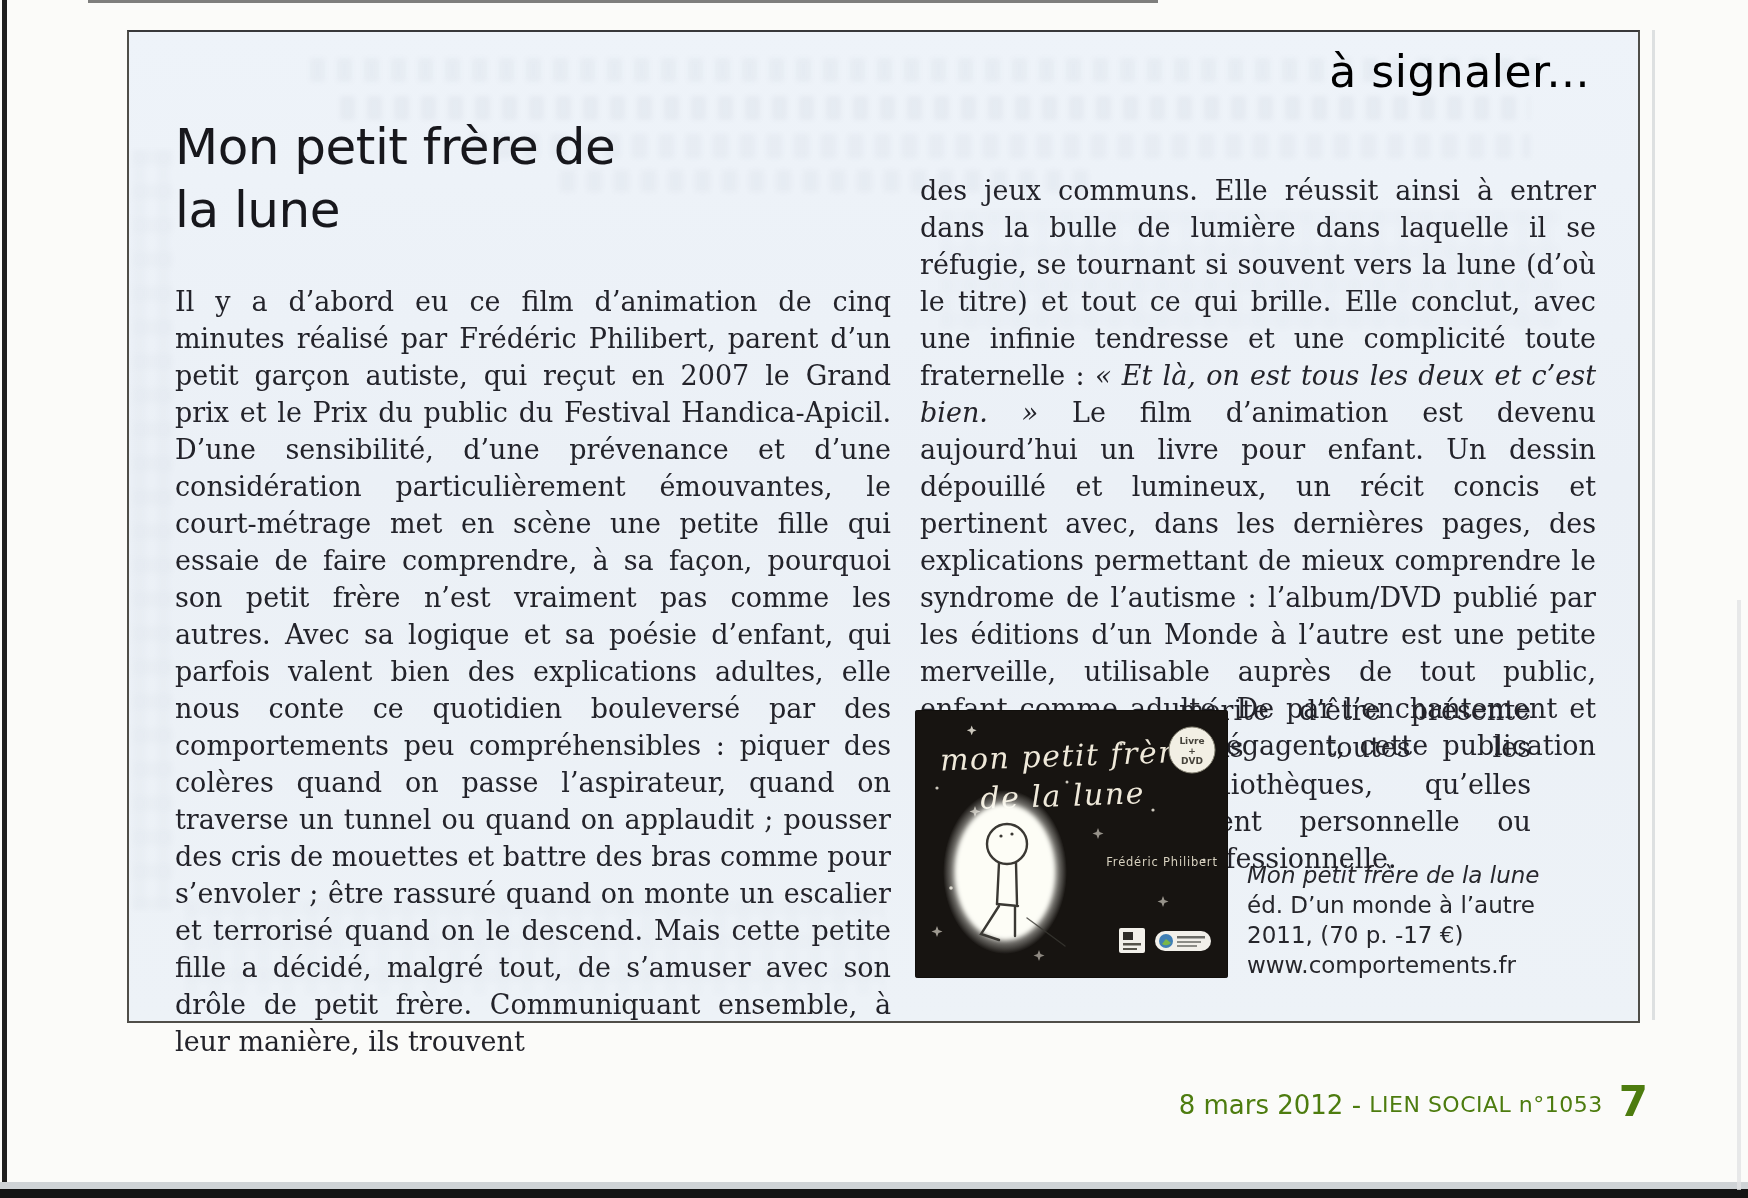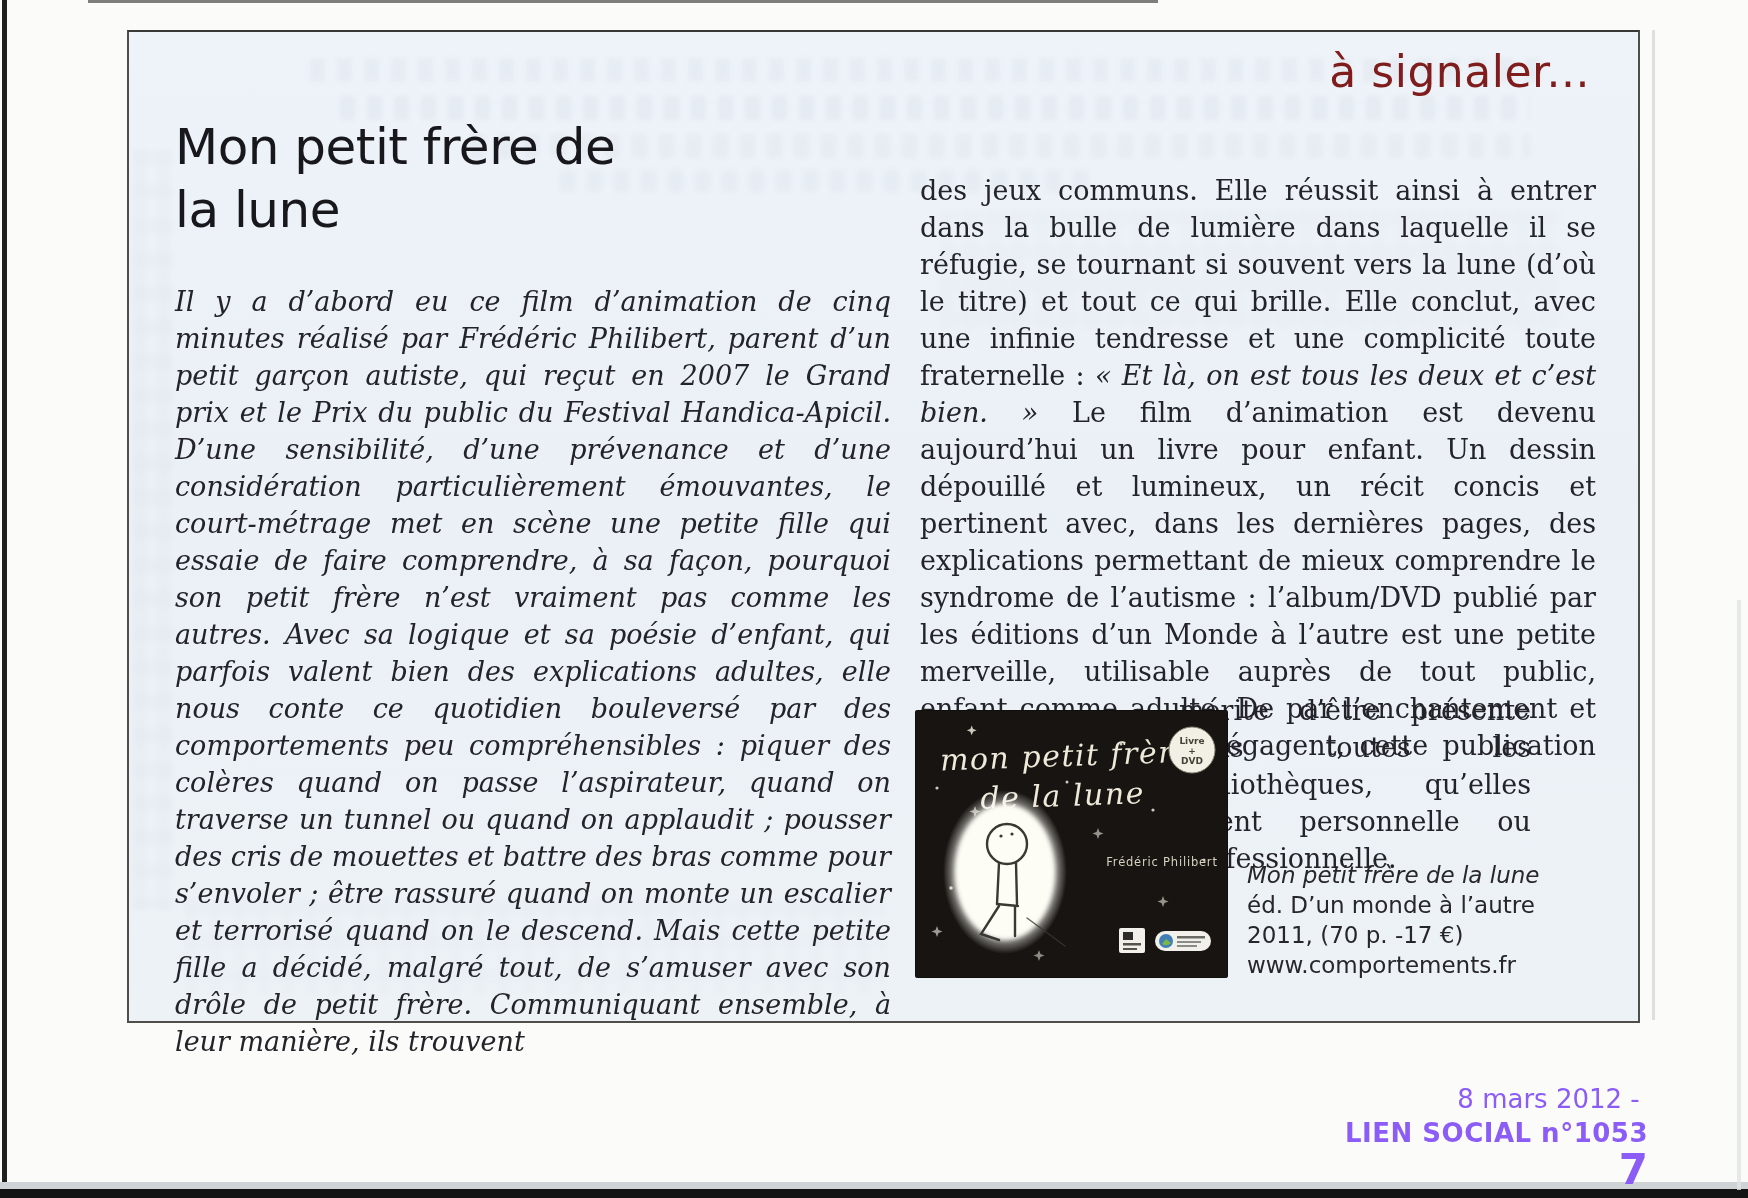--- a/index.html
+++ b/index.html
@@ -37,54 +37,54 @@
   }
   .ghost.rows{
     background:
       repeating-linear-gradient(180deg, rgba(105,120,140,.30) 0 15px, rgba(105,120,140,0) 15px 34px),
       repeating-linear-gradient(90deg, rgba(105,120,140,.30) 0 13px, rgba(105,120,140,0) 13px 24px);
   }
 
   
   .section-label{
     right:158px;top:46px;
-    font-size:44px;color:#7f1d1d;
+    font-size:44px;color:#000000;
     letter-spacing:.5px;
   }
   .title{
     left:175px;top:116px;width:445px;
     font-size:50px;line-height:63px;color:#17171c;
     letter-spacing:-.5px;
   }
   .bodytext{
     font-family:"DejaVu Serif","Liberation Serif",serif;
     font-size:27px;line-height:37px;color:#23232a;
     text-align:justify;
   }
-  .col1{left:175px;top:283px;width:716px;font-style:italic;}
+  .col1{left:175px;top:283px;width:716px;}
   .col2{left:920px;top:172px;width:676px;}
   .col2wrap{left:1179px;top:692px;width:352px;}
   .it{font-style:italic;}
 
   
   .cover{left:915px;top:710px;width:313px;height:268px;}
   .caption{
     left:1247px;top:860px;width:360px;
     font-size:23px;line-height:30px;color:#26262b;
   }
   .caption .cap-title{font-style:italic;}
 
   
   .footer{
     top:1082px;right:100px;
     display:flex;align-items:flex-end;
-    color:#8b5cf6;white-space:pre;flex-direction:column;
+    color:#4d7c0f;white-space:pre;
   }
   .footer .f-date{font-size:26px;line-height:34px;}
-  .footer .f-brand{font-size:26px;line-height:34px;font-weight:bold;letter-spacing:.5px;}
+  .footer .f-brand{font-size:22px;line-height:34px;font-weight:normal;letter-spacing:.5px;}
   .footer .f-page{font-size:42px;line-height:40px;font-weight:bold;margin-left:16px;}
 </style>
 </head>
 <body>
 
 <div class="abs edge-left"></div>
 <div class="abs edge-top"></div>
 <div class="abs edge-bottom-grey"></div>
 <div class="abs edge-bottom-black"></div>
 <div class="abs edge-right-faint"></div>

